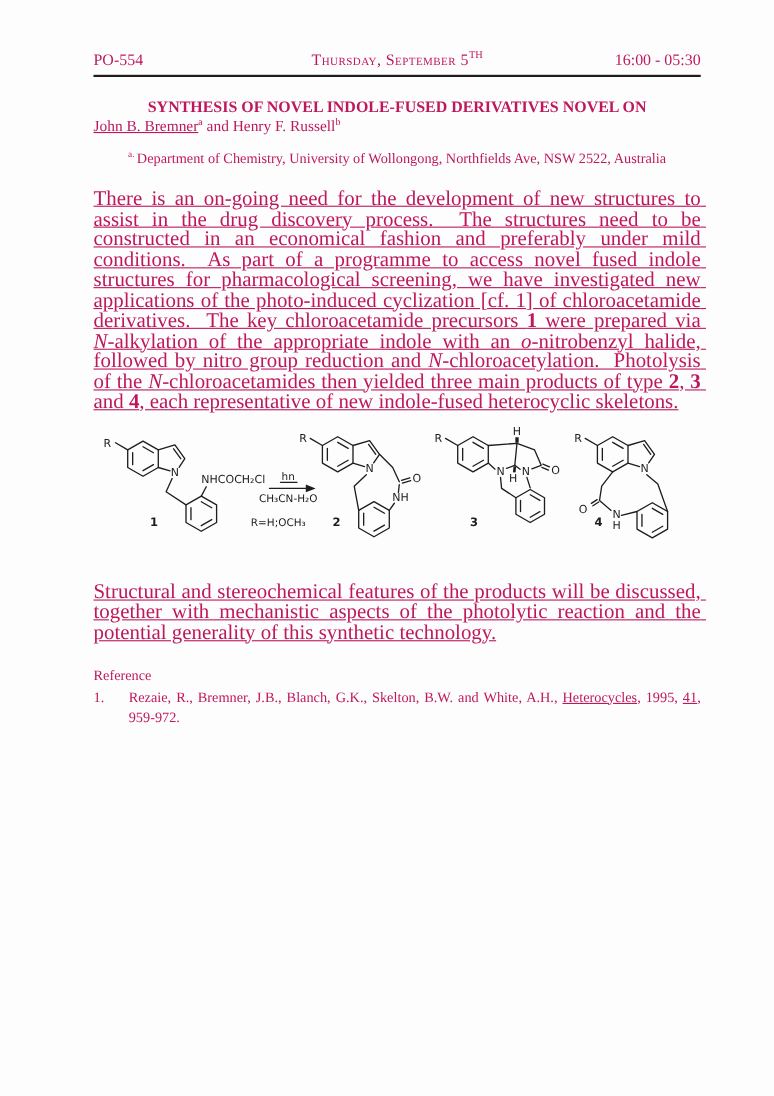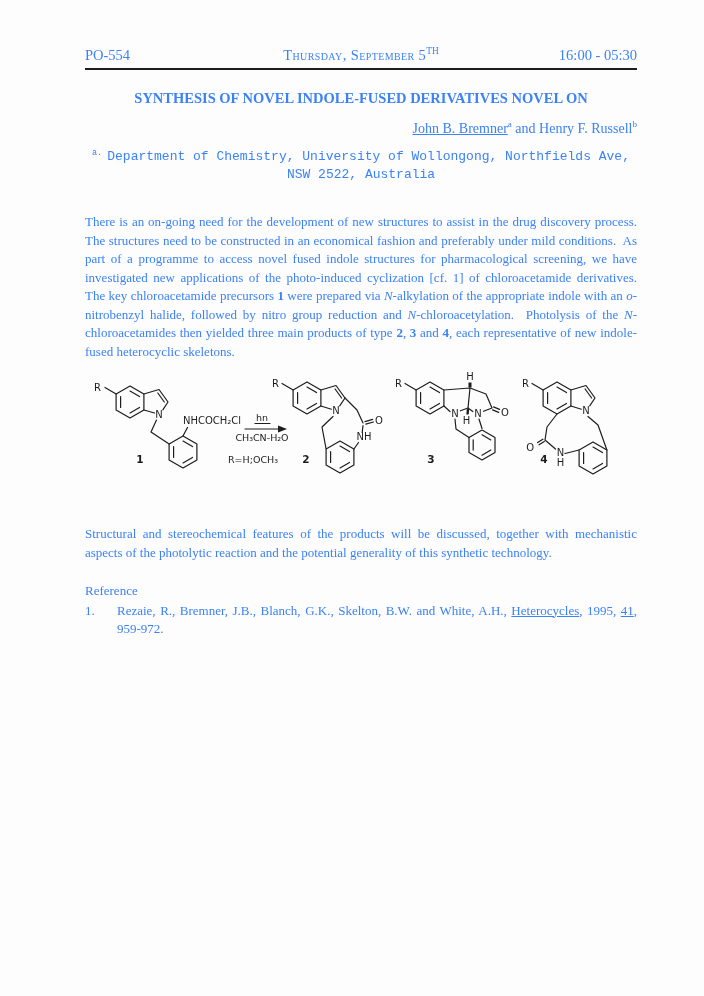--- a/index.html
+++ b/index.html
@@ -1,38 +1,38 @@
 <!DOCTYPE html>
 <html><head>
 <meta charset="utf-8">
 <style>
   html,body{margin:0;padding:0;background:#e8e8e8;}
   .page{position:relative;width:704px;height:996px;background:#fdfdfd;
-        font-family:"Liberation Serif","DejaVu Serif",serif;color:#3b82f6;overflow:hidden;}
+        font-family:"Liberation Serif","DejaVu Serif",serif;color:#be185d;overflow:hidden;}
   .content{position:absolute;left:85px;top:47px;width:552px;}
 
   
   .session-header{display:flex;align-items:flex-end;font-size:14.5px;
                   border-bottom:2.5px solid #1d1d1d;padding-bottom:4px;}
   .session-header .left{flex:1;text-align:left;}
   .session-header .mid{flex:2;text-align:center;}
   .session-header .right{flex:1;text-align:right;}
 
   
   .s-b{font-weight:bold}
   .s-i{font-style:italic}
   .s-u{text-decoration:underline}
   .s-sup{vertical-align:super;font-size:0.65em;line-height:0}
   .s-sc{font-variant:small-caps;letter-spacing:0.4px}
 
   .paper-title{margin-top:19px;text-align:center;font-weight:bold;font-size:14.5px;line-height:19px;}
-  .authors{margin-top:13px;text-align:right;font-size:14px;}
-  .affiliations{margin-top:11px;text-align:center;font-size:13px;line-height:18px;font-family:Liberation Mono, monospace;}
+  .authors{text-align:left;font-size:14px;}
+  .affiliations{margin-top:11px;text-align:center;font-size:13px;line-height:18px;}
 
-  .para{margin-top:29px;text-align:justify;font-size:13px;line-height:18.5px;white-space:pre-wrap;}
+  .para{margin-top:19px;text-align:justify;font-size:19px;line-height:18.5px;white-space:pre-wrap;text-decoration:underline;}
 
   .figure{margin-top:9px;height:126px;position:relative;}
   .figure svg{display:block;overflow:visible;}
   .bond{stroke:#1d1d1d;stroke-width:1.2;fill:none;stroke-linecap:round;stroke-linejoin:round;}
   .wedge{stroke:#1d1d1d;stroke-width:3;fill:none;stroke-linecap:butt;}
   .wedge2{stroke:#1d1d1d;stroke-width:2.4;fill:none;stroke-linecap:butt;}
   .atom{font-family:"DejaVu Sans","Liberation Sans",sans-serif;font-size:10px;fill:#1d1d1d;}
   .cond{font-family:"DejaVu Sans","Liberation Sans",sans-serif;font-size:9.5px;fill:#1d1d1d;}
   .cnum{font-family:"DejaVu Sans","Liberation Sans",sans-serif;font-size:10.5px;font-weight:bold;fill:#1d1d1d;}
   .ahead{fill:#1d1d1d;stroke:none;}

